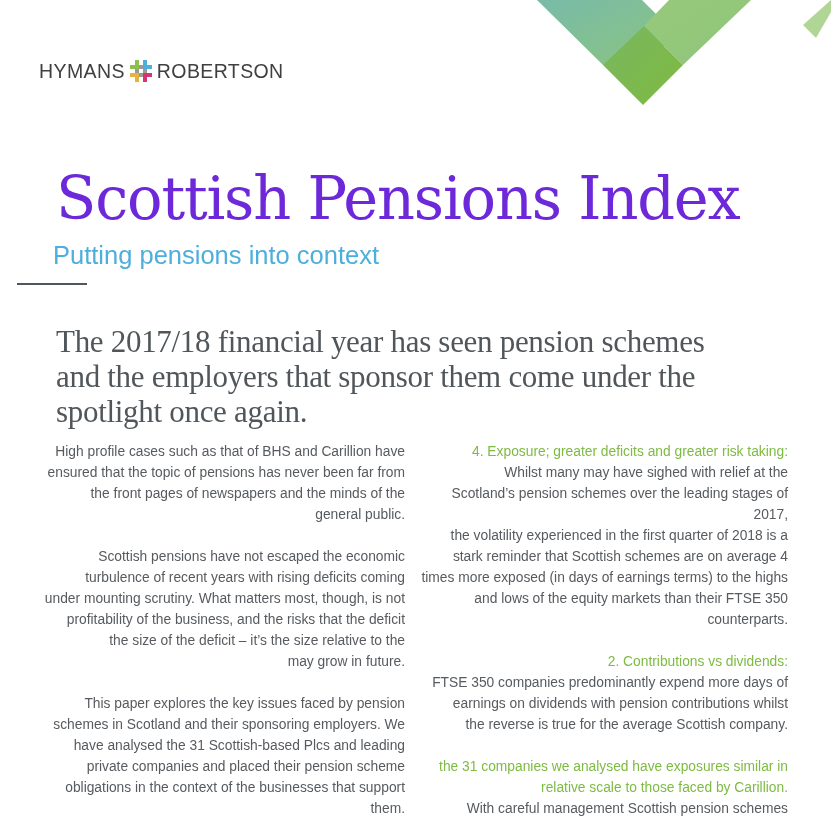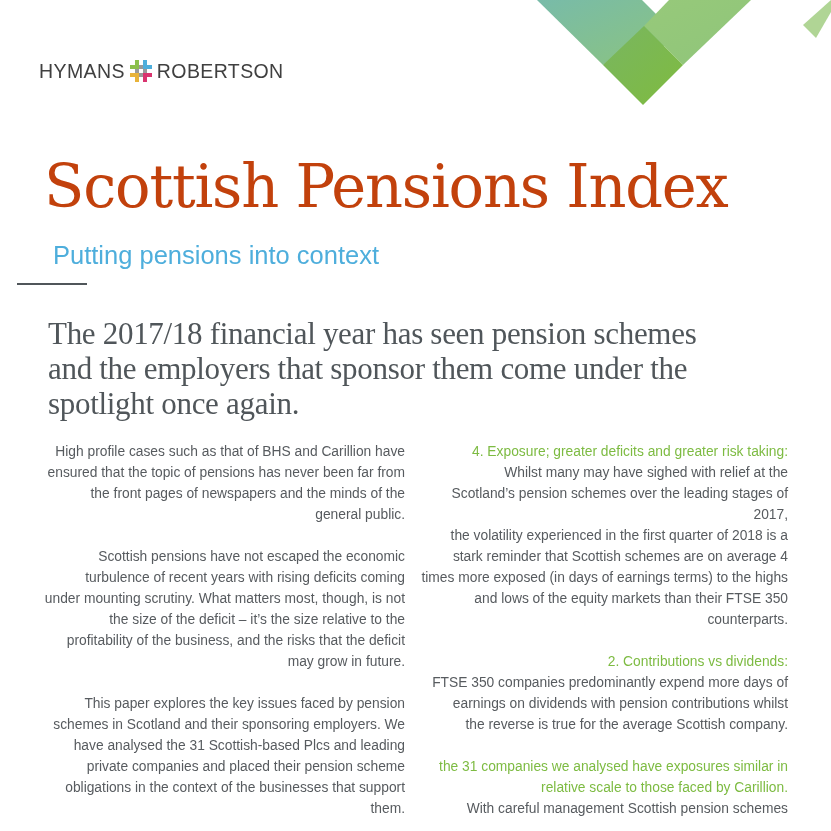--- a/index.html
+++ b/index.html
@@ -10,36 +10,36 @@
     }
     .deco { position: absolute; left: 0; top: 0; width: 831px; height: 120px; }
     .logo {
       position: absolute; left: 39px; top: 58px; height: 26px;
       display: flex; align-items: center;
       color: #404040; font-size: 19.5px; letter-spacing: 0.4px;
       font-family: "Liberation Sans", sans-serif;
     }
     .logo .hash { width: 22px; height: 22px; margin: 0 5px 0 5px; }
     .title {
-      position: absolute; left: 40px; top: 148px; margin: 4px;
+      position: absolute; left: 40px; top: 148px; margin: 16px;
       font-family: "DejaVu Serif", serif; font-weight: normal;
-      font-size: 59px; letter-spacing: -1.2px; color: #c2410c;
+      font-size: 59px; letter-spacing: -1.2px; color: #6d28d9;
       white-space: nowrap;
     }
     .subtitle {
       position: absolute; left: 40px; top: 228px; margin: 13px;
       font-size: 25.5px; color: #4eaedc; font-weight: normal;
       white-space: nowrap;
     }
     .rule {
       position: absolute; left: 17px; top: 283px; width: 70px; height: 2px;
       background: #50565a;
     }
     .lede {
-      position: absolute; left: 40px; top: 308px; width: 770px; margin: 8px;
+      position: absolute; left: 40px; top: 308px; width: 770px; margin: 16px;
       font-family: "Liberation Serif", serif; font-weight: normal;
       font-size: 31px; line-height: 35px; color: #50565a; letter-spacing: -0.3px;
     }
     .col {
       position: absolute; top: 441px; font-size: 13.8px; line-height: 21px;
       color: #575b5f;
     }
     .col.left { left: 40px; width: 365px; }
     .col.right { left: 416px; width: 372px; }
     .col p { margin: 0 0 21px 0; text-align: right; }
@@ -108,22 +108,22 @@
   <p>
     <span>High profile cases such as that of BHS and Carillion have</span>
     <span>ensured that the topic of pensions has never been far from</span>
     <span>the front pages of newspapers and the minds of the</span>
     <span>general public.</span>
   </p>
   <p>
     <span>Scottish pensions have not escaped the economic</span>
     <span>turbulence of recent years with rising deficits coming</span>
     <span>under mounting scrutiny. What matters most, though, is not</span>
+    <span>profitability of the business, and the risks that the deficit</span>
     <span>the size of the deficit – it’s the size relative to the</span>
-    <span>profitability of the business, and the risks that the deficit</span>
     <span>may grow in future.</span>
   </p>
   <p>
     <span>This paper explores the key issues faced by pension</span>
     <span>schemes in Scotland and their sponsoring employers. We</span>
     <span>have analysed the 31 Scottish-based Plcs and leading</span>
     <span>private companies and placed their pension scheme</span>
     <span>obligations in the context of the businesses that support</span>
     <span>them.</span>
   </p>

